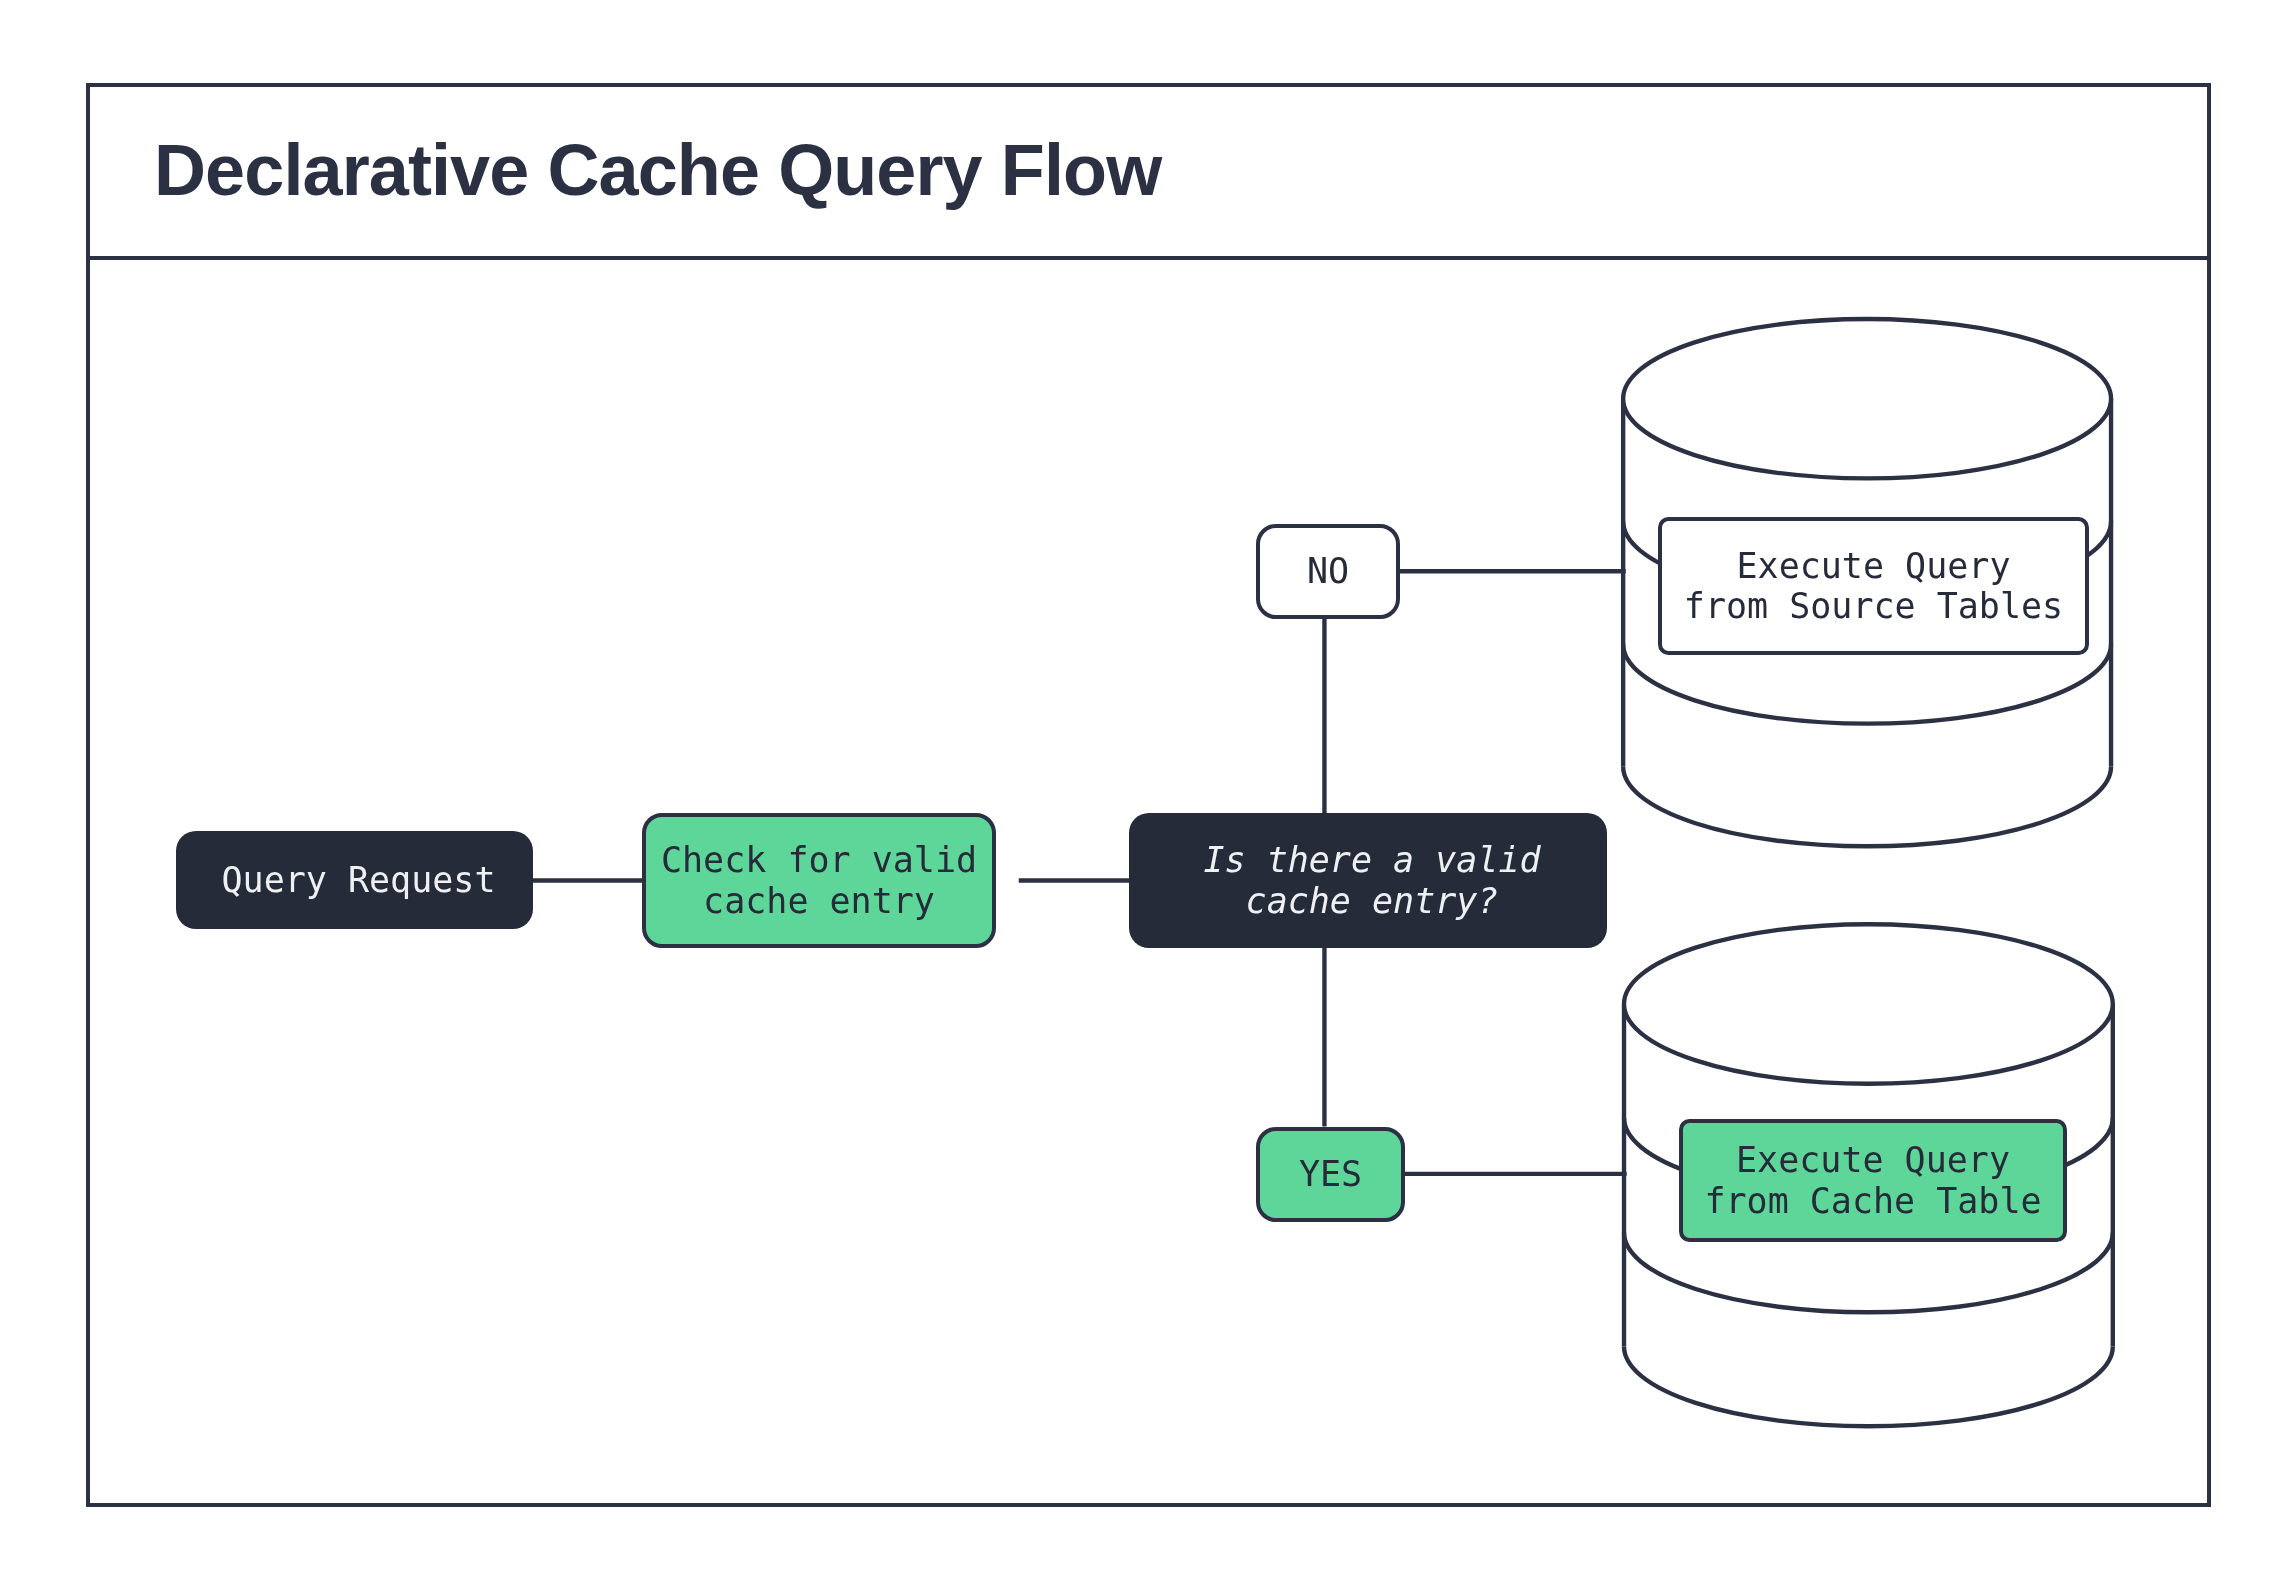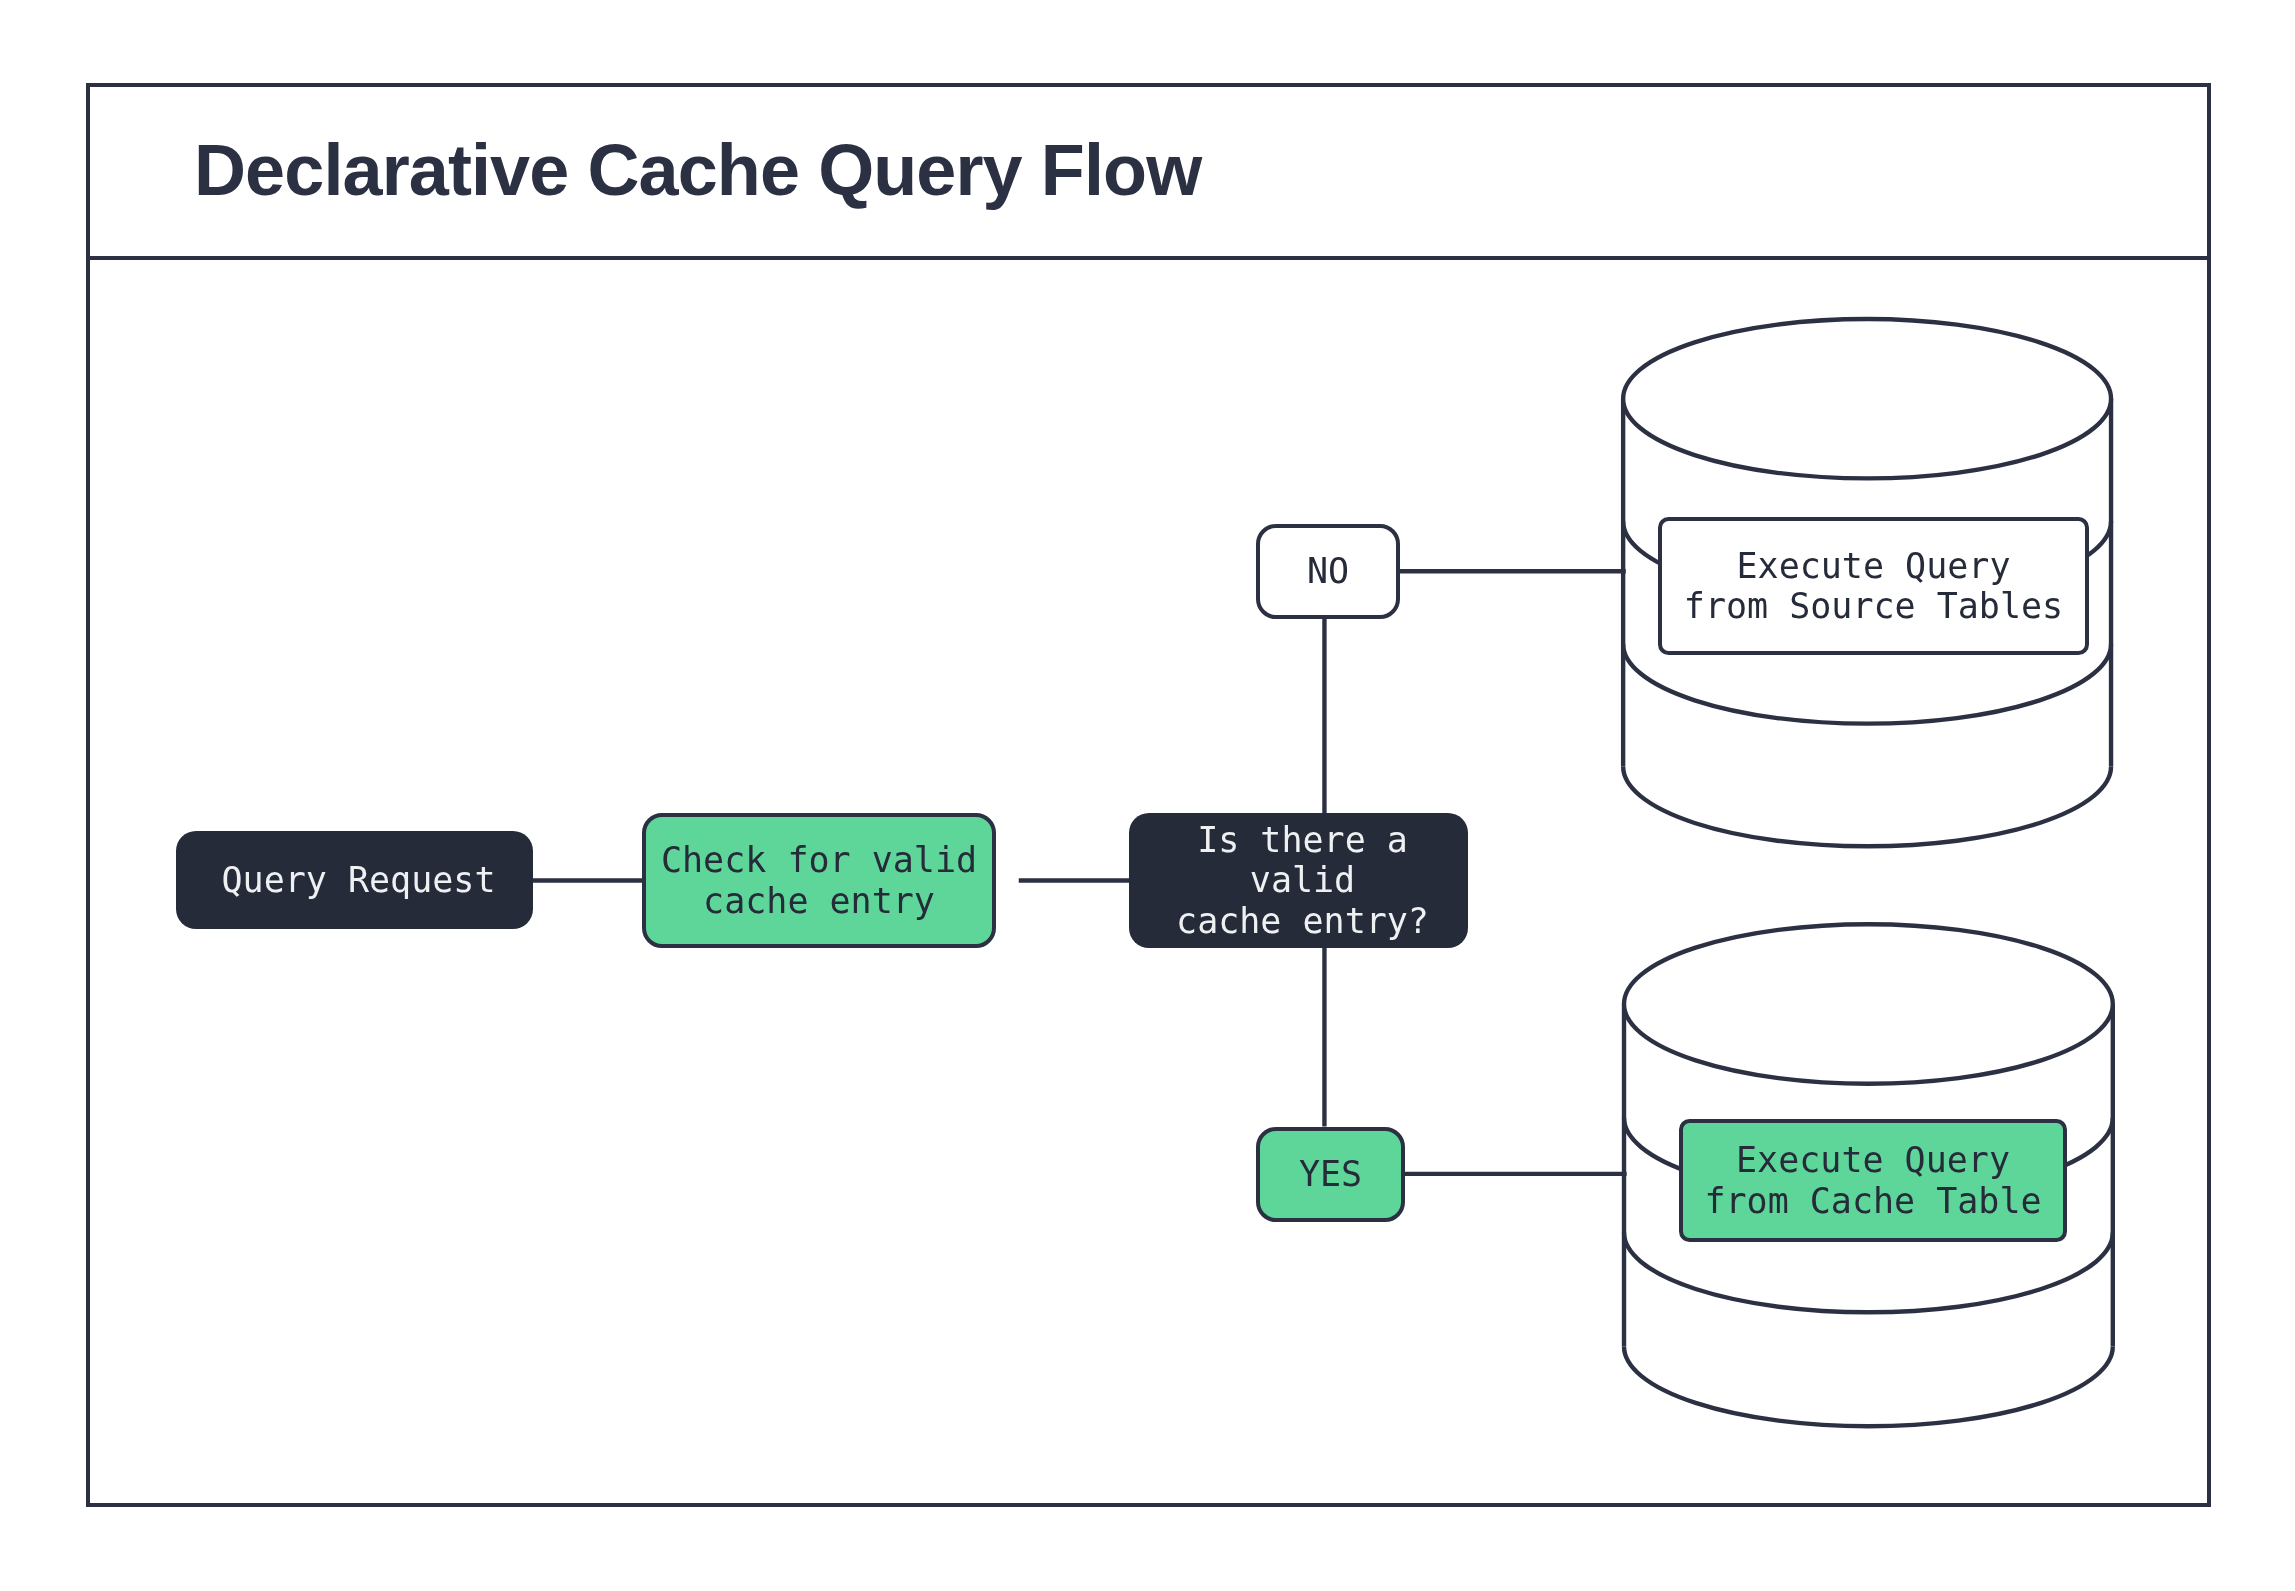--- a/index.html
+++ b/index.html
@@ -17,39 +17,39 @@
   .frame{
     position:absolute;left:86px;top:83px;width:2125px;height:1424px;
     border:4.4px solid var(--stroke);box-sizing:border-box;background:transparent;
   }
   .header{
     position:absolute;left:86px;top:83px;width:2125px;height:177px;
     border-bottom:4.4px solid var(--stroke);box-sizing:border-box;
     display:flex;align-items:center;
   }
   .title{
-    margin-left:108px;
+    margin-left:68px;
     font-family:"Liberation Sans","DejaVu Sans",sans-serif;
     font-weight:700;font-size:72px;letter-spacing:-0.9px;color:var(--stroke);
     white-space:nowrap;
   }
   svg.layer{position:absolute;left:0;top:0;width:2295px;height:1591px;}
   .node{
     position:absolute;box-sizing:border-box;
     display:flex;align-items:center;justify-content:center;text-align:center;
     font-size:35px;line-height:1.15;white-space:pre-line;
     border-radius:20px;color:var(--dark);
   }
   .node.dark{background:var(--dark);color:var(--text-on-dark);padding-left:8px;}
   .node.green{background:var(--green);border:4.4px solid var(--stroke);}
   .node.light{background:var(--paper);border:4.4px solid var(--stroke);}
   .node.small{font-size:35px;}
   #query-request{left:176px;top:831px;width:357px;height:98px;}
   #check-cache  {left:642px;top:813px;width:354px;height:135px;}
-  #decision     {left:1129px;top:813px;width:339px;height:135px;}
+  #decision     {left:1129px;top:813px;width:478px;height:135px;font-style:italic;}
   #no-box       {left:1256px;top:524px;width:144px;height:95px;}
   #yes-box      {left:1256px;top:1127px;width:149px;height:95px;}
   #source-label {left:1658px;top:517px;width:431px;height:138px;border-radius:10.5px;}
   #cache-label  {left:1679px;top:1119px;width:388px;height:123px;border-radius:10.5px;}
 </style>
 </head>
 <body>
 
 <div class="frame"></div>
 <div class="header">

